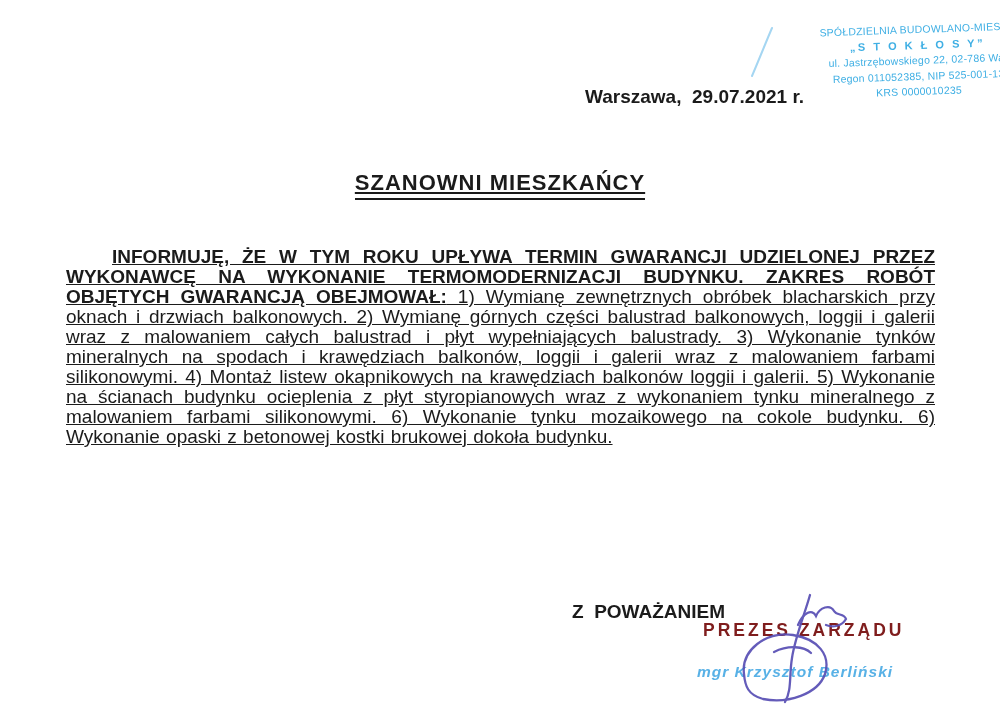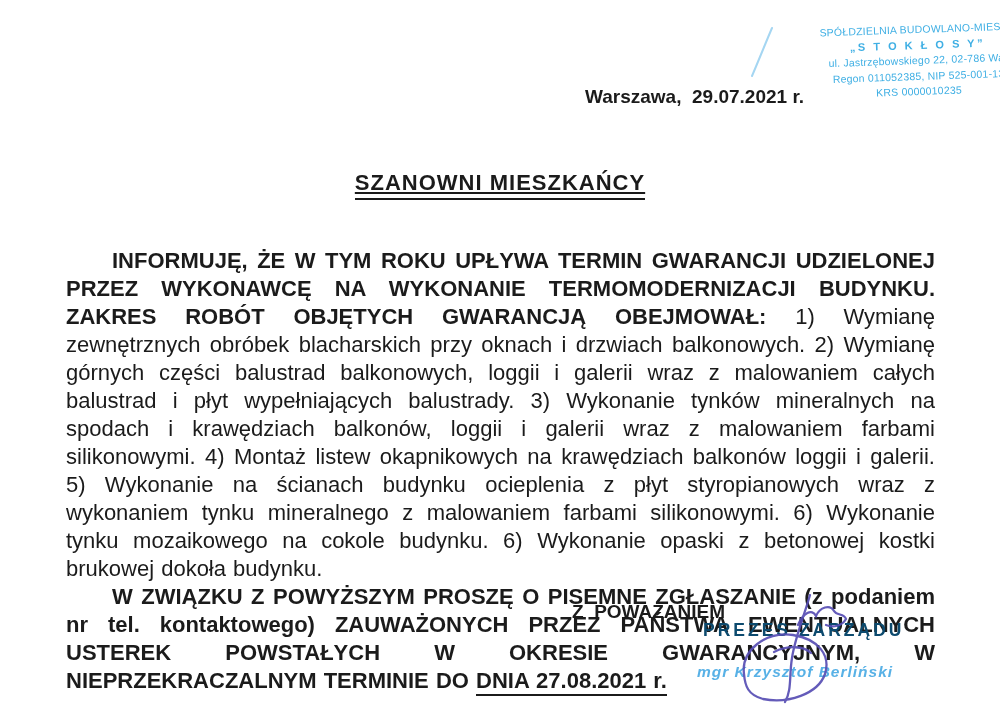--- a/index.html
+++ b/index.html
@@ -47,39 +47,40 @@
     display:inline-block;
     font-size:22px;font-weight:bold;
     letter-spacing:1px;
     border-bottom:2.5px solid #1b1b1b;
     padding-bottom:2px;
     text-decoration:underline;
   }
   
   .body-text{
     position:absolute;left:66px;top:247px;width:869px;
-    font-size:22px;line-height:28px;
+    font-size:19px;line-height:20px;
     text-align:justify;
     word-spacing:1px;
+    text-decoration:underline;
   }
   .body-text p{margin:0;text-indent:46px;}
   .b{font-weight:bold;}
   .u{border-bottom:2.5px solid #1b1b1b;padding-bottom:1px;}
   
   .closing{
     position:absolute;left:572px;top:601px;
     font-size:19px;font-weight:bold;
     white-space:pre;
   }
   
   .sig-role{
     position:absolute;left:703px;top:620px;
     font-size:17.5px;font-weight:bold;
     letter-spacing:3px;
-    color:#0c4a6e;
+    color:#7f1d1d;
   }
   .sig-name{
     position:absolute;left:697px;top:663px;
     font-size:15.5px;font-weight:bold;font-style:italic;
     letter-spacing:1px;
     color:#58b1e6;
   }
   .sig-svg,.mark-svg{position:absolute;pointer-events:none;}
 </style>
 </head>
@@ -100,21 +101,20 @@
   </div>
 
   <div class="date-line">Warszawa,  29.07.2021 r.</div>
 
   <div class="title-wrap">
     <span class="title">SZANOWNI MIESZKAŃCY</span>
   </div>
 
   <div class="body-text">
     <p><span class="b">INFORMUJĘ, ŻE  W TYM ROKU UPŁYWA TERMIN GWARANCJI UDZIELONEJ PRZEZ WYKONAWCĘ NA WYKONANIE TERMOMODERNIZACJI BUDYNKU. ZAKRES ROBÓT OBJĘTYCH GWARANCJĄ OBEJMOWAŁ:</span><span> 1) Wymianę zewnętrznych obróbek blacharskich przy oknach i drzwiach balkonowych. 2) Wymianę górnych części balustrad balkonowych, loggii i galerii wraz z malowaniem całych balustrad i płyt wypełniających balustrady. 3) Wykonanie tynków mineralnych na spodach i krawędziach balkonów, loggii i galerii wraz z malowaniem farbami silikonowymi. 4) Montaż listew okapnikowych na krawędziach balkonów loggii i galerii. 5) Wykonanie na ścianach budynku ocieplenia z płyt styropianowych wraz z wykonaniem tynku mineralnego z malowaniem farbami silikonowymi. 6) Wykonanie tynku mozaikowego na cokole budynku. 6) Wykonanie opaski z betonowej kostki brukowej dokoła budynku.</span></p>
-    <p class="b"><span>W ZWIĄZKU Z POWYŻSZYM PROSZĘ O PISEMNE ZGŁASZANIE (z podaniem nr tel. kontaktowego) ZAUWAŻONYCH PRZEZ PAŃSTWA EWENTUALNYCH USTEREK POWSTAŁYCH W OKRESIE GWARANCYJNYM, W NIEPRZEKRACZALNYM TERMINIE DO </span><span class="u">DNIA 27.08.2021 r.</span></p>
   </div>
 
   <div class="closing">Z  POWAŻANIEM</div>
 
   <div class="sig-role">PREZES ZARZĄDU</div>
   <div class="sig-name">mgr Krzysztof Berliński</div>
 
   <svg class="sig-svg" style="left:700px;top:580px;" width="190" height="127" viewBox="700 580 190 127">
     <g stroke="#574eb4" stroke-width="2.3" fill="none" stroke-linecap="round" opacity="0.92">
 

